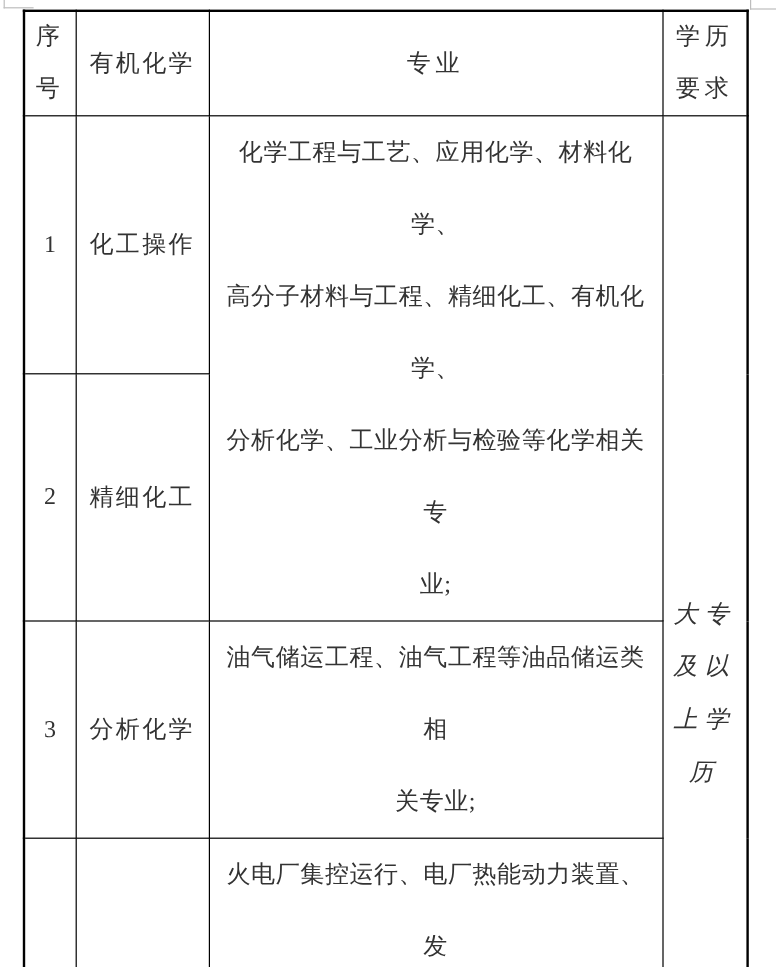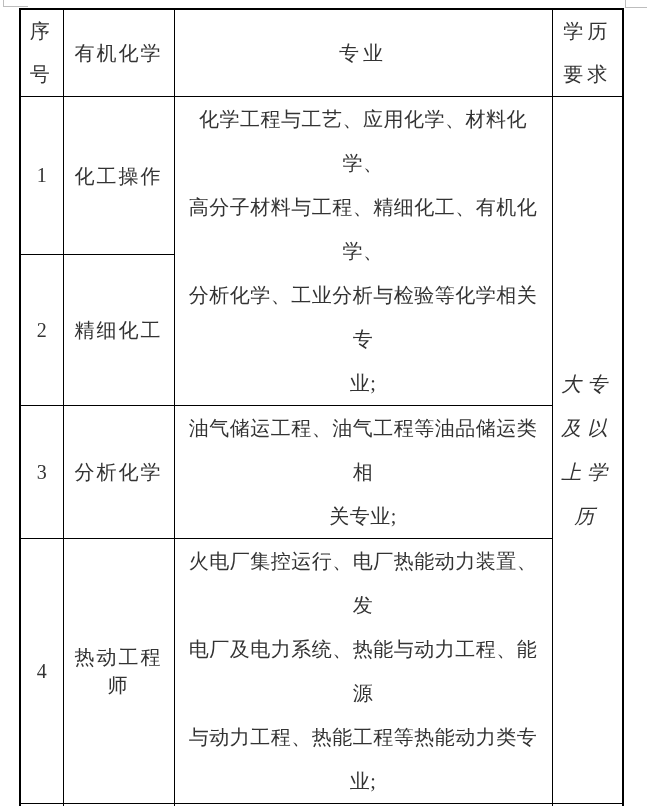--- a/index.html
+++ b/index.html
@@ -61,21 +61,21 @@
   .no-cell {
     font-size: 20px;
     letter-spacing: 0;
   }
   .pos-cell {
     letter-spacing: 2px;
     line-height: 28px;
   }
   .major-cell {
     white-space: pre-line;
-    line-height: 44px;
+    line-height: 60px;
     letter-spacing: 0.5px;
     padding: 0 8px;
   }
   .edu-cell {
     white-space: pre-line;
     line-height: 44px;
     letter-spacing: 6px;
     padding: 0 2px 0 8px;
     font-style: italic;
   }

